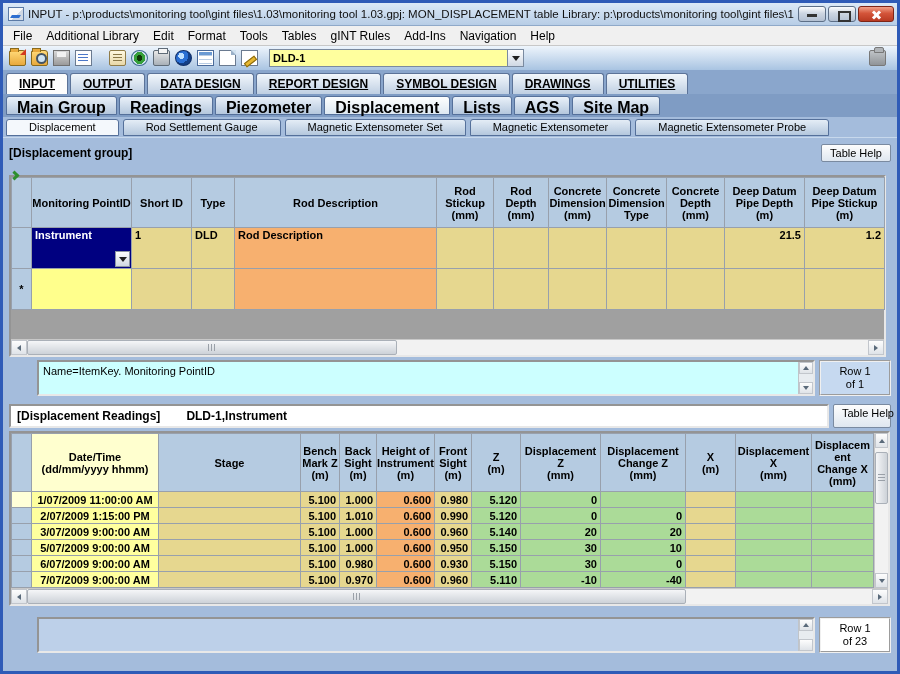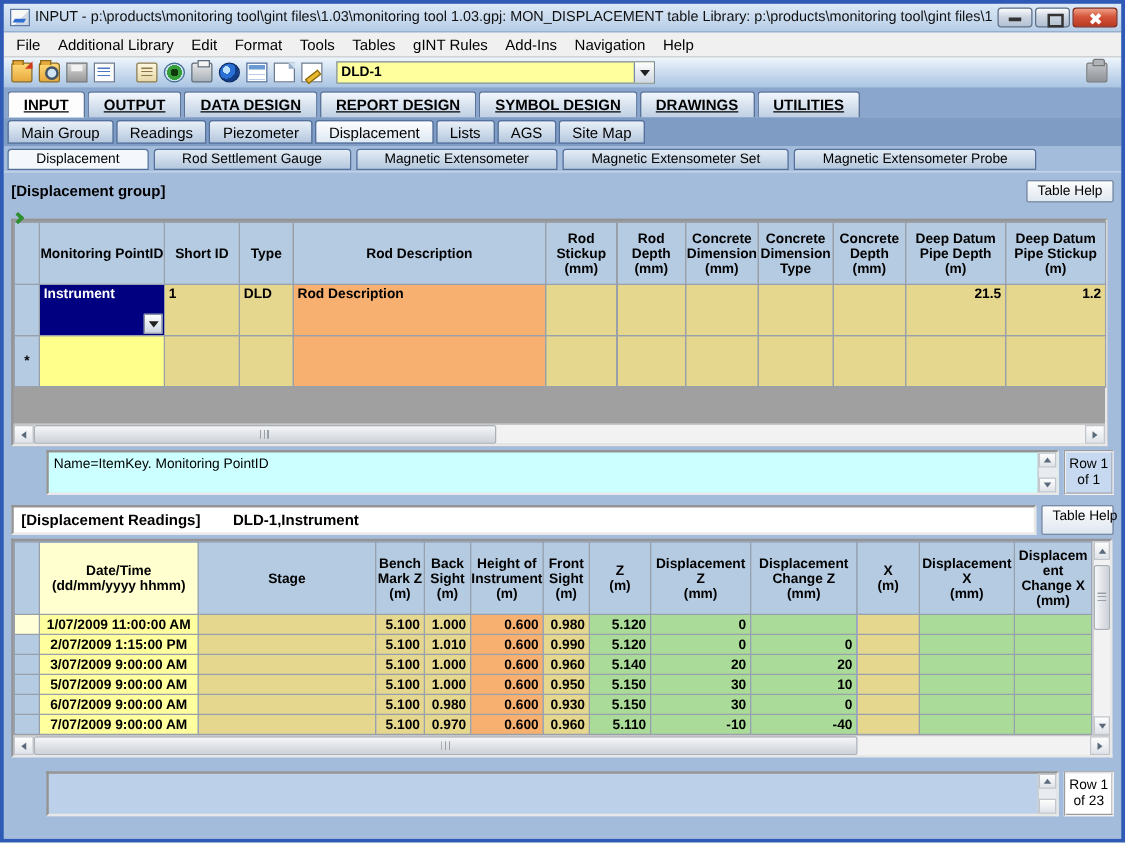--- a/index.html
+++ b/index.html
@@ -83,21 +83,21 @@
   .arr.down-s{ border-left:3px solid transparent; border-right:3px solid transparent; border-top:4px solid #5a6a7a; }
   .arr.left-s{ border-top:3px solid transparent; border-bottom:3px solid transparent; border-right:4px solid #5a6a7a; }
   .arr.right-s{border-top:3px solid transparent; border-bottom:3px solid transparent; border-left:4px solid #5a6a7a; }
 
   
   .tabs1 { background:#8aa6cc; padding:3px 3px 0 3px; display:flex; gap:2px; height:24px; flex:0 0 auto;text-decoration:underline; }
   .tab1 { font-size:12px; font-weight:bold; padding:3px 12px 2px; border:1px solid #5c7398; border-bottom:none;
           border-radius:3px 3px 0 0; background:linear-gradient(#f2f7fc,#bfcfe2); white-space:nowrap; }
   .tab1.active { background:#fdfdfd; position:relative; top:0px; }
   .tabs2 { background:#7f9cc4; padding:2px 3px; display:flex; gap:2px; height:23px; flex:0 0 auto; }
-  .tab2 { font-size:12px; font-weight:normal; padding:2px 10px; border:1px solid #55709a; border-radius:3px 3px 0 0;
+  .tab2 { font-size:16px; font-weight:bold; padding:2px 10px; border:1px solid #55709a; border-radius:3px 3px 0 0;
           background:linear-gradient(#eaf1f9,#b4c7dd); white-space:nowrap; }
   .tab2.active { background:linear-gradient(#fdfefe,#dde8f2); }
   .tabs3 { background:#a4bcdc; padding:2px 3px 1px; display:flex; gap:4px; height:20px; flex:0 0 auto; }
   .tab3 { font-size:11px; padding:1px 22px; border:1px solid #55709a; border-radius:3px 3px 0 0;
           background:linear-gradient(#e4edf6,#b4c7dd); white-space:nowrap; }
   .tab3.active { background:#f4f8fc; font-weight:normal; }
 
   
   .content { flex:1; background:#a4bcdc; padding:3px 6px 4px; display:flex; flex-direction:column;
              border-top:1px solid #c7d8ec; }
@@ -148,21 +148,21 @@
   .vsb-thumb { position:absolute; left:0; right:0; top:4px; height:52px; background:linear-gradient(90deg,#f5f6f8,#cdd2d8);
              border:1px solid #aab0b8; border-radius:2px; display:flex; align-items:center; justify-content:center; }
 
   
   .info-row { display:flex; margin-top:3px; flex:0 0 auto; align-items:stretch; height:36px; }
   .info-box { flex:1; border:2px inset #e8e8e8; background:#ccffff; display:flex;margin-left:28px; }
   .info-text { flex:1; font-size:11px; padding:3px 4px; color:#000; }
   .mini-scroll { width:15px; background:#e8ecf0; border-left:1px solid #c0c4c8; display:flex;
                  flex-direction:column; justify-content:space-between; }
   .mini-btn { height:12px; display:flex; align-items:center; justify-content:center; background:linear-gradient(#fdfdfd,#dfe3e8); border:1px solid #c2c6cc; }
-  .row-ind { width:40px; margin-left:4px; border:2px groove #f0f0f0; font-size:11px; text-align:center;
+  .row-ind { width:72px; margin-left:4px; border:2px groove #f0f0f0; font-size:11px; text-align:center;
              display:flex; align-items:center; justify-content:center; white-space:pre-line; line-height:13px; }
   .row-ind.blue { background:#c6d9f0; }
   .row-ind.white { background:#ffffff; }
 
   .gap6 { height:8px; flex:0 0 auto; }
   .readings-hdr-row { display:flex; align-items:stretch; height:24px; flex:0 0 auto; margin-bottom:3px; }
   .readings-hdr { flex:1; background:#fff; border:2px inset #e8e8e8; display:flex; align-items:center;
                   font-size:12px; font-weight:bold; padding:0 6px; gap:26px; }
   .readings-help { width:58px; margin-left:4px; }
 
@@ -246,22 +246,22 @@
     <span class="tab2">Piezometer</span>
     <span class="tab2 active">Displacement</span>
     <span class="tab2">Lists</span>
     <span class="tab2">AGS</span>
     <span class="tab2">Site Map</span>
   </div>
 
   <div class="tabs3">
     <span class="tab3 active">Displacement</span>
     <span class="tab3">Rod Settlement Gauge</span>
+    <span class="tab3">Magnetic Extensometer Set</span>
     <span class="tab3">Magnetic Extensometer</span>
-    <span class="tab3">Magnetic Extensometer Set</span>
     <span class="tab3">Magnetic Extensometer Probe</span>
   </div>
 
   <div class="content">
 
     <div class="sect-row">
       <span class="sect-label">[Displacement group]</span>
       <span class="sect-spacer"></span>
       <span class="help-btn">Table Help</span>
     </div>

